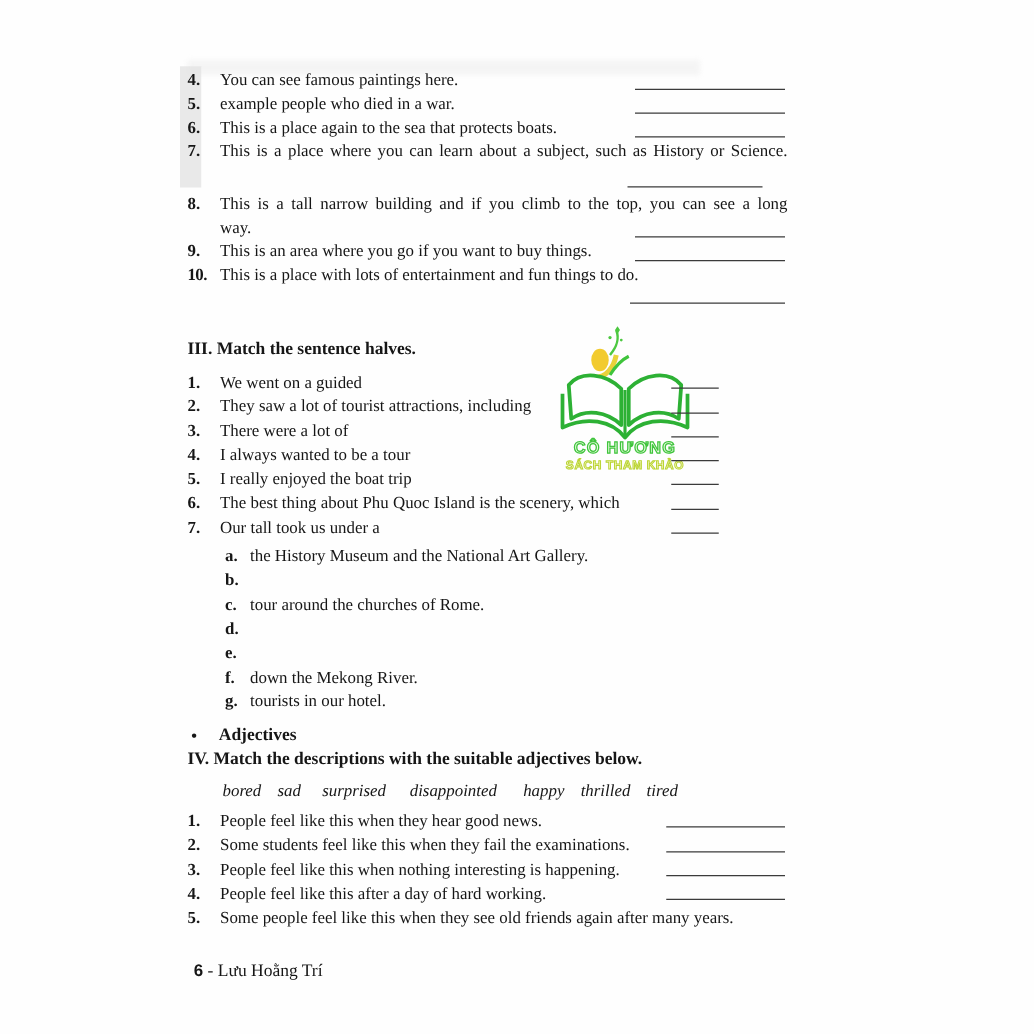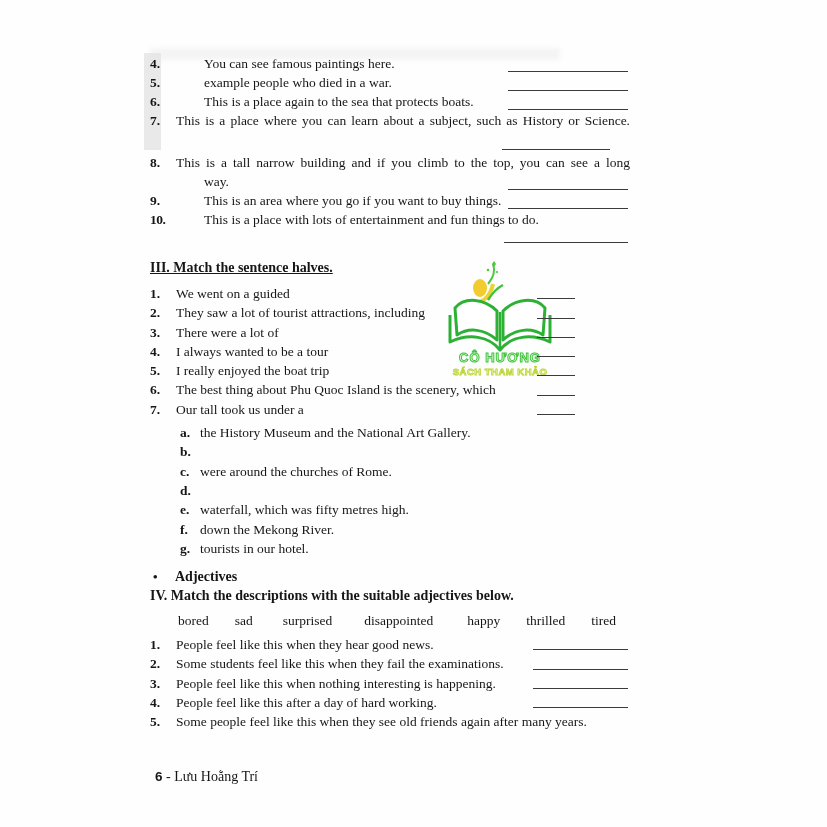--- a/index.html
+++ b/index.html
@@ -18,40 +18,40 @@
   }
   .content {
     position:absolute; left:150px; top:54px; width:480px;
     font-size:13.5px; line-height:19px;
   }
   .item { display:flex; }
   .item .num { width:26px; flex-shrink:0; font-weight:bold; }
   .item .num.n10 { letter-spacing:-0.5px; }
   .item .body { flex:1; min-width:0; }
   .vline { display:flex; align-items:flex-end; }
-  .vline .t { white-space:nowrap;margin-left:28px; }
+  .vline .t { white-space:nowrap; }
   .just { text-align:justify; text-align-last:justify; }
   .sp { flex:1; }
   .blank { border-bottom:1.5px solid #3b3b3b; height:15px; flex-shrink:0; margin-bottom:1px; }
   .b120 { width:120px; margin-right:2px; }
   .b-alone { display:flex; justify-content:flex-end; height:23px; align-items:flex-end; }
   .b108 { width:108px; margin-right:20px; margin-bottom:3px; }
   .b124 { width:124px; margin-right:2px; margin-bottom:3px; }
   .heading { font-weight:bold; font-size:14px; }
-  .h3 { margin-top:12px; height:19px;text-decoration:underline; }
+  .h3 { margin-top:24px; height:19px; }
   .m-rows { margin-top:7px; }
   .m-row { display:flex; align-items:flex-end; padding-right:55px; line-height:19.3px; }
   .m-row .b38 { width:38px; margin-bottom:4px; }
   .opts { margin-top:4px; }
   .opt { display:flex; padding-left:30px; line-height:19.3px; }
   .opt .letter { width:20px; flex-shrink:0; font-weight:bold; }
   .adj-line { margin-top:9px; display:flex; font-weight:bold; font-size:14px; height:19px; }
   .adj-line .bullet { width:25px; padding-left:3px; font-size:13px; }
   .h4 { height:19px; }
-  .wordbank { margin-top:6px; margin-left:28px; display:flex; gap:26px; height:19px; }
+  .wordbank { margin-top:6px; margin-left:28px; display:flex; gap:13px; font-style:italic; height:19px; }
   .wordbank .w-sur { margin-left:4px;text-align:right; }
   .wordbank .w-dis { margin-left:6px; }
   .wordbank .w-hap { margin-left:8px; }
   .a-rows { margin-top:5px; }
   .a-row { display:flex; align-items:flex-end; line-height:19.3px; }
   .a-row .num { width:26px; flex-shrink:0; font-weight:bold; }
   .a-row .b95 { width:95px; margin-right:2px; margin-bottom:4px; }
   .footer { position:absolute; left:155px; top:769px; font-size:14px; }
   .footer .pg { font-weight:bold; font-family:"Liberation Sans",sans-serif; font-size:13.5px; }
   .watermark { position:absolute; left:447px; top:258px; width:106px; height:122px; }
@@ -210,28 +210,27 @@
     <div class="opts">
       <div class="opt">
         <span class="letter">a.</span>
         <span>the History Museum and the National Art Gallery.</span>
       </div>
       <div class="opt">
         <span class="letter">b.</span>
       </div>
       <div class="opt">
         <span class="letter">c.</span>
-        <span>were around the churches of Rome.</span>
+        <span>tour around the churches of Rome.</span>
       </div>
       <div class="opt">
         <span class="letter">d.</span>
       </div>
       <div class="opt">
         <span class="letter">e.</span>
-        <span>waterfall, which was fifty metres high.</span>
       </div>
       <div class="opt">
         <span class="letter">f.</span>
         <span>down the Mekong River.</span>
       </div>
       <div class="opt">
         <span class="letter">g.</span>
         <span>tourists in our hotel.</span>
       </div>
     </div>

